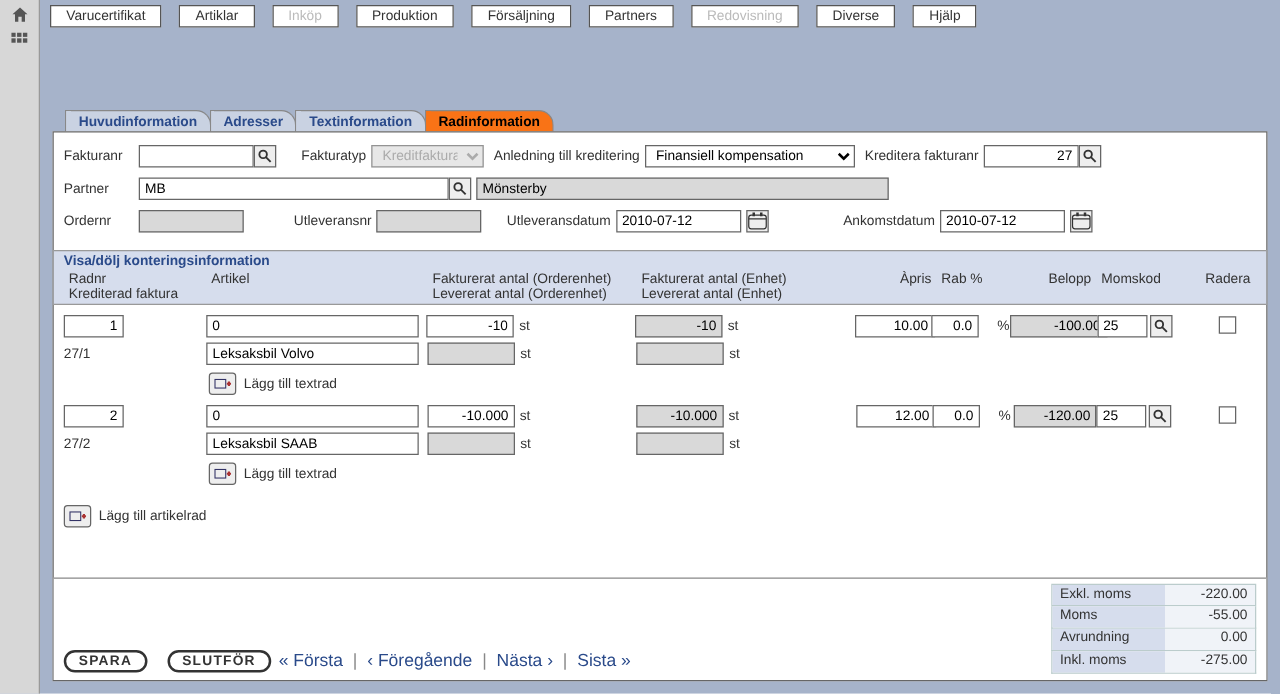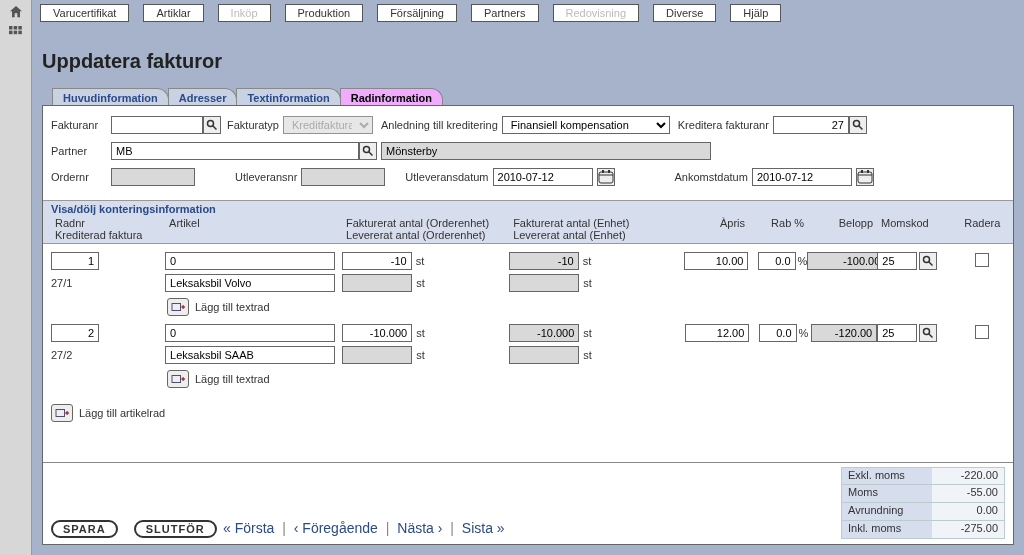--- a/index.html
+++ b/index.html
@@ -32,21 +32,21 @@
     font-size: 20px; font-weight: bold; color: #222;
   }
   .tabs {
     position:absolute; left:52px; top:88px; display:flex; align-items:flex-end;
   }
   .tabs .tab {
     border:1px solid #888; border-bottom:none; background:#c9d2e2;
     color:#2a4a8a; font-weight:bold; padding:3px 10px;
     border-top-right-radius:12px; margin-right:-1px;
   }
-  .tabs .tab.active { background:#f0abfc; color:#000; }
+  .tabs .tab.active { background:#f97316; color:#000; }
   .frame {
     position:absolute; left:42px; top:105px; right:10px; height:440px;
     background:#fff; border:1px solid #666;
   }
   .formarea { padding:6px 8px 10px 8px; }
   .row { display:flex; align-items:center; height:26px; }
   .lbl { font-size:11px; color:#333; }
   input.txt, select.sel {
     font-family:inherit; font-size:11px; border:1px solid #666;
     background:#fff; height:18px; padding:0 4px;
@@ -64,34 +64,34 @@
     padding:2px 8px;
   }
   .gridheader .linktoggle { color:#2a4a8a; font-weight:bold; cursor:pointer;margin-top:18px; }
   .colhead { display:flex; font-size:11px; color:#333; margin-top:2px; }
   .colhead > div { padding:0 4px; }
   .ch-radnr { width:116px; }
   .ch-artikel { width:180px; }
   .ch-order { width:170px; }
   .ch-enhet { width:170px; }
   .ch-apris { width:74px; text-align:right; }
-  .ch-rab { width:60px; text-align:right; }
+  .ch-rab { width:60px; text-align:left; }
   .ch-belopp { width:70px; text-align:right; }
   .ch-moms { width:84px; }
   .ch-radera { width:46px; text-align:center; }
   .lines { padding:6px 8px; }
   .linegrp { margin-bottom:6px; }
   .linerow { display:flex; align-items:center; height:22px; font-size:11px; }
   .c-radnr { width:116px; display:flex; flex-direction:column; }
   .radnrbox { width:48px; text-align:right; }
   .c-artikel { width:180px; }
   .c-order { width:170px; display:flex; align-items:center; gap:4px; }
   .c-enhet { width:170px; display:flex; align-items:center; gap:4px; }
   .c-apris { width:74px; text-align:right; }
-  .c-rab { width:60px; text-align:right; display:flex; align-items:center; gap:2px; justify-content:flex-end;}
+  .c-rab { width:60px; text-align:right; display:flex; align-items:center; gap:15px; justify-content:flex-end;}
   .c-belopp { width:70px; text-align:right; }
   .c-moms { width:84px; display:flex; align-items:center; gap:2px; }
   .c-radera { width:46px; text-align:center; }
   input.num { text-align:right; }
   .chk { width:14px; height:14px; border:1px solid #666; background:#fff; display:inline-block; }
   .addrow { display:flex; align-items:center; gap:6px; margin:4px 0 4px 116px; color:#333; }
   .addrow.article { margin-left:8px; }
   .addiconbox { width:22px; height:18px; border:1px solid #666; border-radius:3px; background:#eee; display:inline-flex; align-items:center; justify-content:center; }
   .footer {
     position:absolute; left:0; right:0; bottom:0; height:82px;
@@ -142,42 +142,41 @@
     <span class="mitem">Artiklar</span>
     <span class="mitem dis">Inköp</span>
     <span class="mitem">Produktion</span>
     <span class="mitem">Försäljning</span>
     <span class="mitem">Partners</span>
     <span class="mitem dis">Redovisning</span>
     <span class="mitem">Diverse</span>
     <span class="mitem">Hjälp</span>
   </div>
 
-  <div class="page-title">Uppdatera fakturor</div>
 
   <div class="tabs">
     <div class="tab">Huvudinformation</div>
     <div class="tab">Adresser</div>
     <div class="tab">Textinformation</div>
     <div class="tab active">Radinformation</div>
   </div>
 
   <div class="frame">
     <div class="formarea">
 
       <div class="row">
         <span class="lbl" style="width:60px">Fakturanr</span>
         <input class="txt" style="width: 92px;" value="">
         <span class="iconbtn">
             <svg class="mag" viewBox="0 0 16 16">
               <circle cx="6" cy="6" r="4" fill="none" stroke="#333" stroke-width="2"></circle>
               <line x1="9" y1="9" x2="14" y2="14" stroke="#333" stroke-width="2"></line>
             </svg>
           </span>
-        <span class="lbl" style="margin-left:6px">Fakturatyp</span>
+        <span class="lbl" style="margin-left:20px">Fakturatyp</span>
         <select class="sel" style="width:90px;margin-left:4px;background:#ddd;color:#888" disabled=""><option>Kreditfaktura</option></select>
         <span class="lbl" style="margin-left:8px">Anledning till kreditering</span>
         <select class="sel" style="width:168px;margin-left:4px"><option>Finansiell kompensation</option></select>
         <span class="lbl" style="margin-left:8px">Kreditera fakturanr</span>
         <input class="txt num" style="width: 76px; margin-left: 4px;" value="27">
         <span class="iconbtn">
             <svg class="mag" viewBox="0 0 16 16">
               <circle cx="6" cy="6" r="4" fill="none" stroke="#333" stroke-width="2"></circle>
               <line x1="9" y1="9" x2="14" y2="14" stroke="#333" stroke-width="2"></line>
             </svg>

